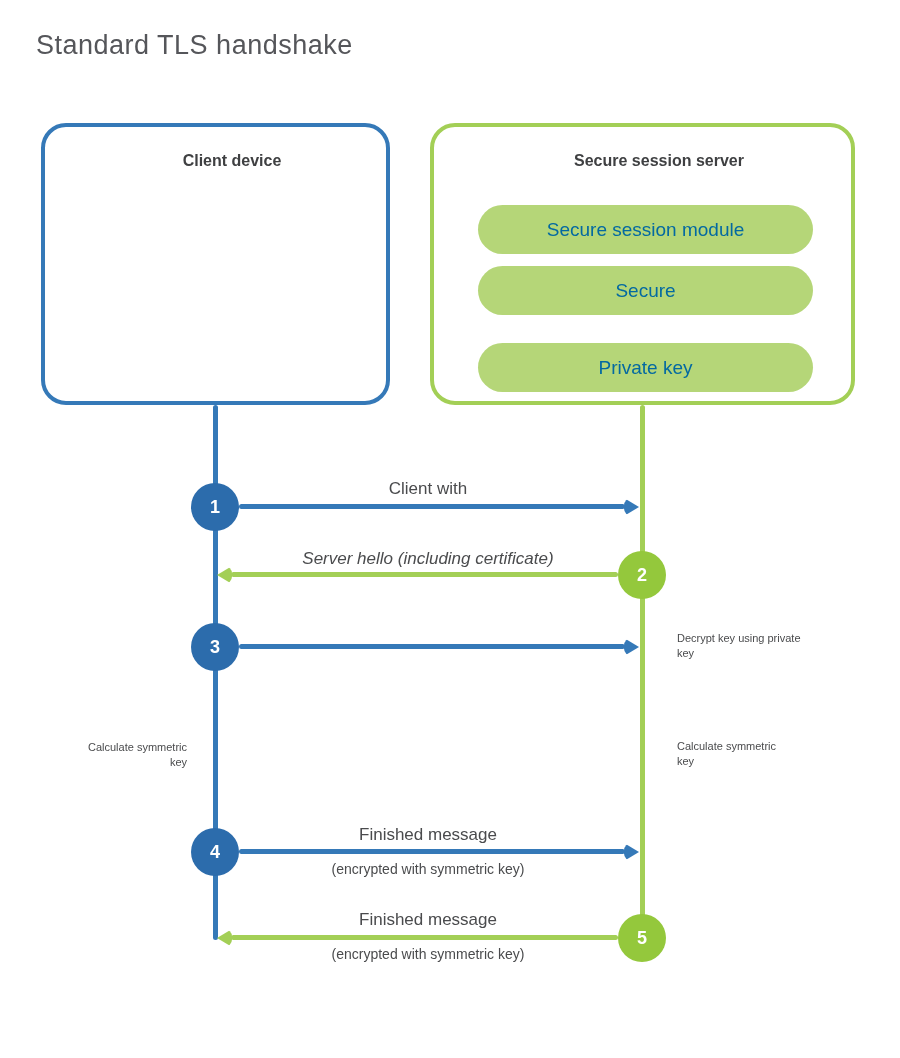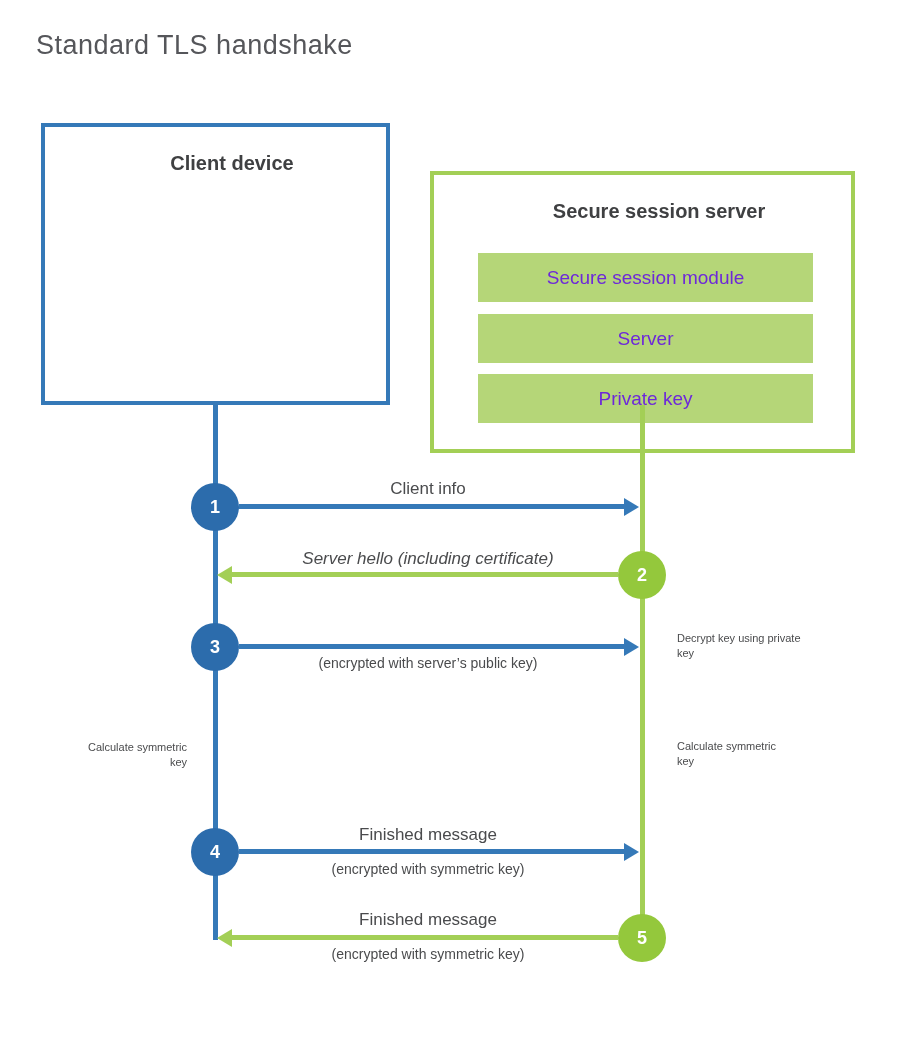--- a/index.html
+++ b/index.html
@@ -6,44 +6,44 @@
     --blue-line:#3579b8;
     --blue-circle:#2c6cac;
     --blue-fill:#5b9bd5;
     --green-line:#a3cf56;
     --green-circle:#94c83c;
     --green-fill:#b5d678;
     --title-text:#55565a;
     --heading-text:#3f4042;
     --label-text:#4a4b4d;
   }
-  *{margin:0;padding:0;box-sizing:border-box;}
+  *{margin:0;padding:0;box-sizing:border-box;border-radius:25px;}
   body{background:#ffffff;font-family:"Liberation Sans",sans-serif;}
   .canvas{position:relative;width:900px;height:1058px;background:#ffffff;overflow:hidden;}
 
   .page-title{position:absolute;left:36px;top:30px;font-size:27px;font-weight:300;
     letter-spacing:.5px;color:var(--title-text);}
 
   
   .actor-box{position:absolute;top:123px;height:282px;background:#fff;}
   .actor-box.client{left:41px;width:349px;border:4px solid var(--blue-line);}
-  .actor-box.server{left:430px;width:425px;border:4px solid var(--green-line);margin-top:48px;}
+  .actor-box.server{left:430px;width:425px;border:4px solid var(--green-line);}
   .actor-title{position:absolute;left:0;top:25px;width:100%;text-align:center;
-    font-size:20px;font-weight:700;color:var(--heading-text);padding-left:33px;}
+    font-size:16px;font-weight:700;color:var(--heading-text);padding-left:33px;}
 
   .client-app{position:absolute;left:37px;top:76px;width:275px;height:174px;
     background:var(--blue-fill);display:flex;align-items:center;justify-content:center;
     color:#fff;font-size:19px;line-height:1.55;text-align:center;}
   .client-app span{display:block;max-width:180px;}
 
   .module-bar{position:absolute;left:44px;width:335px;height:49px;background:var(--green-fill);
-    display:flex;align-items:center;justify-content:center;color:#6d28d9;font-size:19px;}
+    display:flex;align-items:center;justify-content:center;color:#0369a1;font-size:19px;}
   .module-bar.m0{top:78px;}
   .module-bar.m1{top:139px;}
-  .module-bar.m2{top:199px;}
+  .module-bar.m2{top:216px;}
 
   
   .lifeline{position:absolute;top:405px;width:5px;height:535px;}
   .lifeline.blue{left:213px;background:var(--blue-line);}
   .lifeline.green{left:640px;background:var(--green-line);}
 
   
   .step-circle{position:absolute;width:48px;height:48px;border-radius:50%;
     display:flex;align-items:center;justify-content:center;color:#fff;
     font-size:18px;font-weight:700;}
@@ -90,41 +90,40 @@
   <div class="actor-box client">
     <div class="actor-title">Client device</div>
   </div>
 
   <div class="actor-box server">
     <div class="actor-title">Secure session server</div>
     <div class="module-bar m0">
       <span>Secure session module</span>
     </div>
     <div class="module-bar m1">
-      <span>Server</span>
+      <span>Secure</span>
     </div>
     <div class="module-bar m2">
       <span>Private key</span>
     </div>
   </div>
 
   <div class="lifeline blue"></div>
   <div class="lifeline green"></div>
 
-  <div class="msg-label l1">Client info</div>
+  <div class="msg-label l1">Client with</div>
   <div class="arrow-line blue a1"></div>
   <div class="arrow-head right h1"></div>
   <div class="step-circle blue c1">1</div>
 
   <div class="msg-label l2">Server hello (including certificate)</div>
   <div class="arrow-line green a2"></div>
   <div class="arrow-head left h2"></div>
   <div class="step-circle green c2">2</div>
 
-  <div class="msg-sublabel sl3">(encrypted with server’s public key)</div>
   <div class="arrow-line blue a3"></div>
   <div class="arrow-head right h3"></div>
   <div class="step-circle blue c3">3</div>
 
   <div class="side-note note-decrypt">Decrypt key using private key</div>
   <div class="side-note note-calc-left">Calculate symmetric key</div>
   <div class="side-note note-calc-right">Calculate symmetric key</div>
 
   <div class="msg-label l4">Finished message</div>
   <div class="msg-sublabel sl4">(encrypted with symmetric key)</div>

